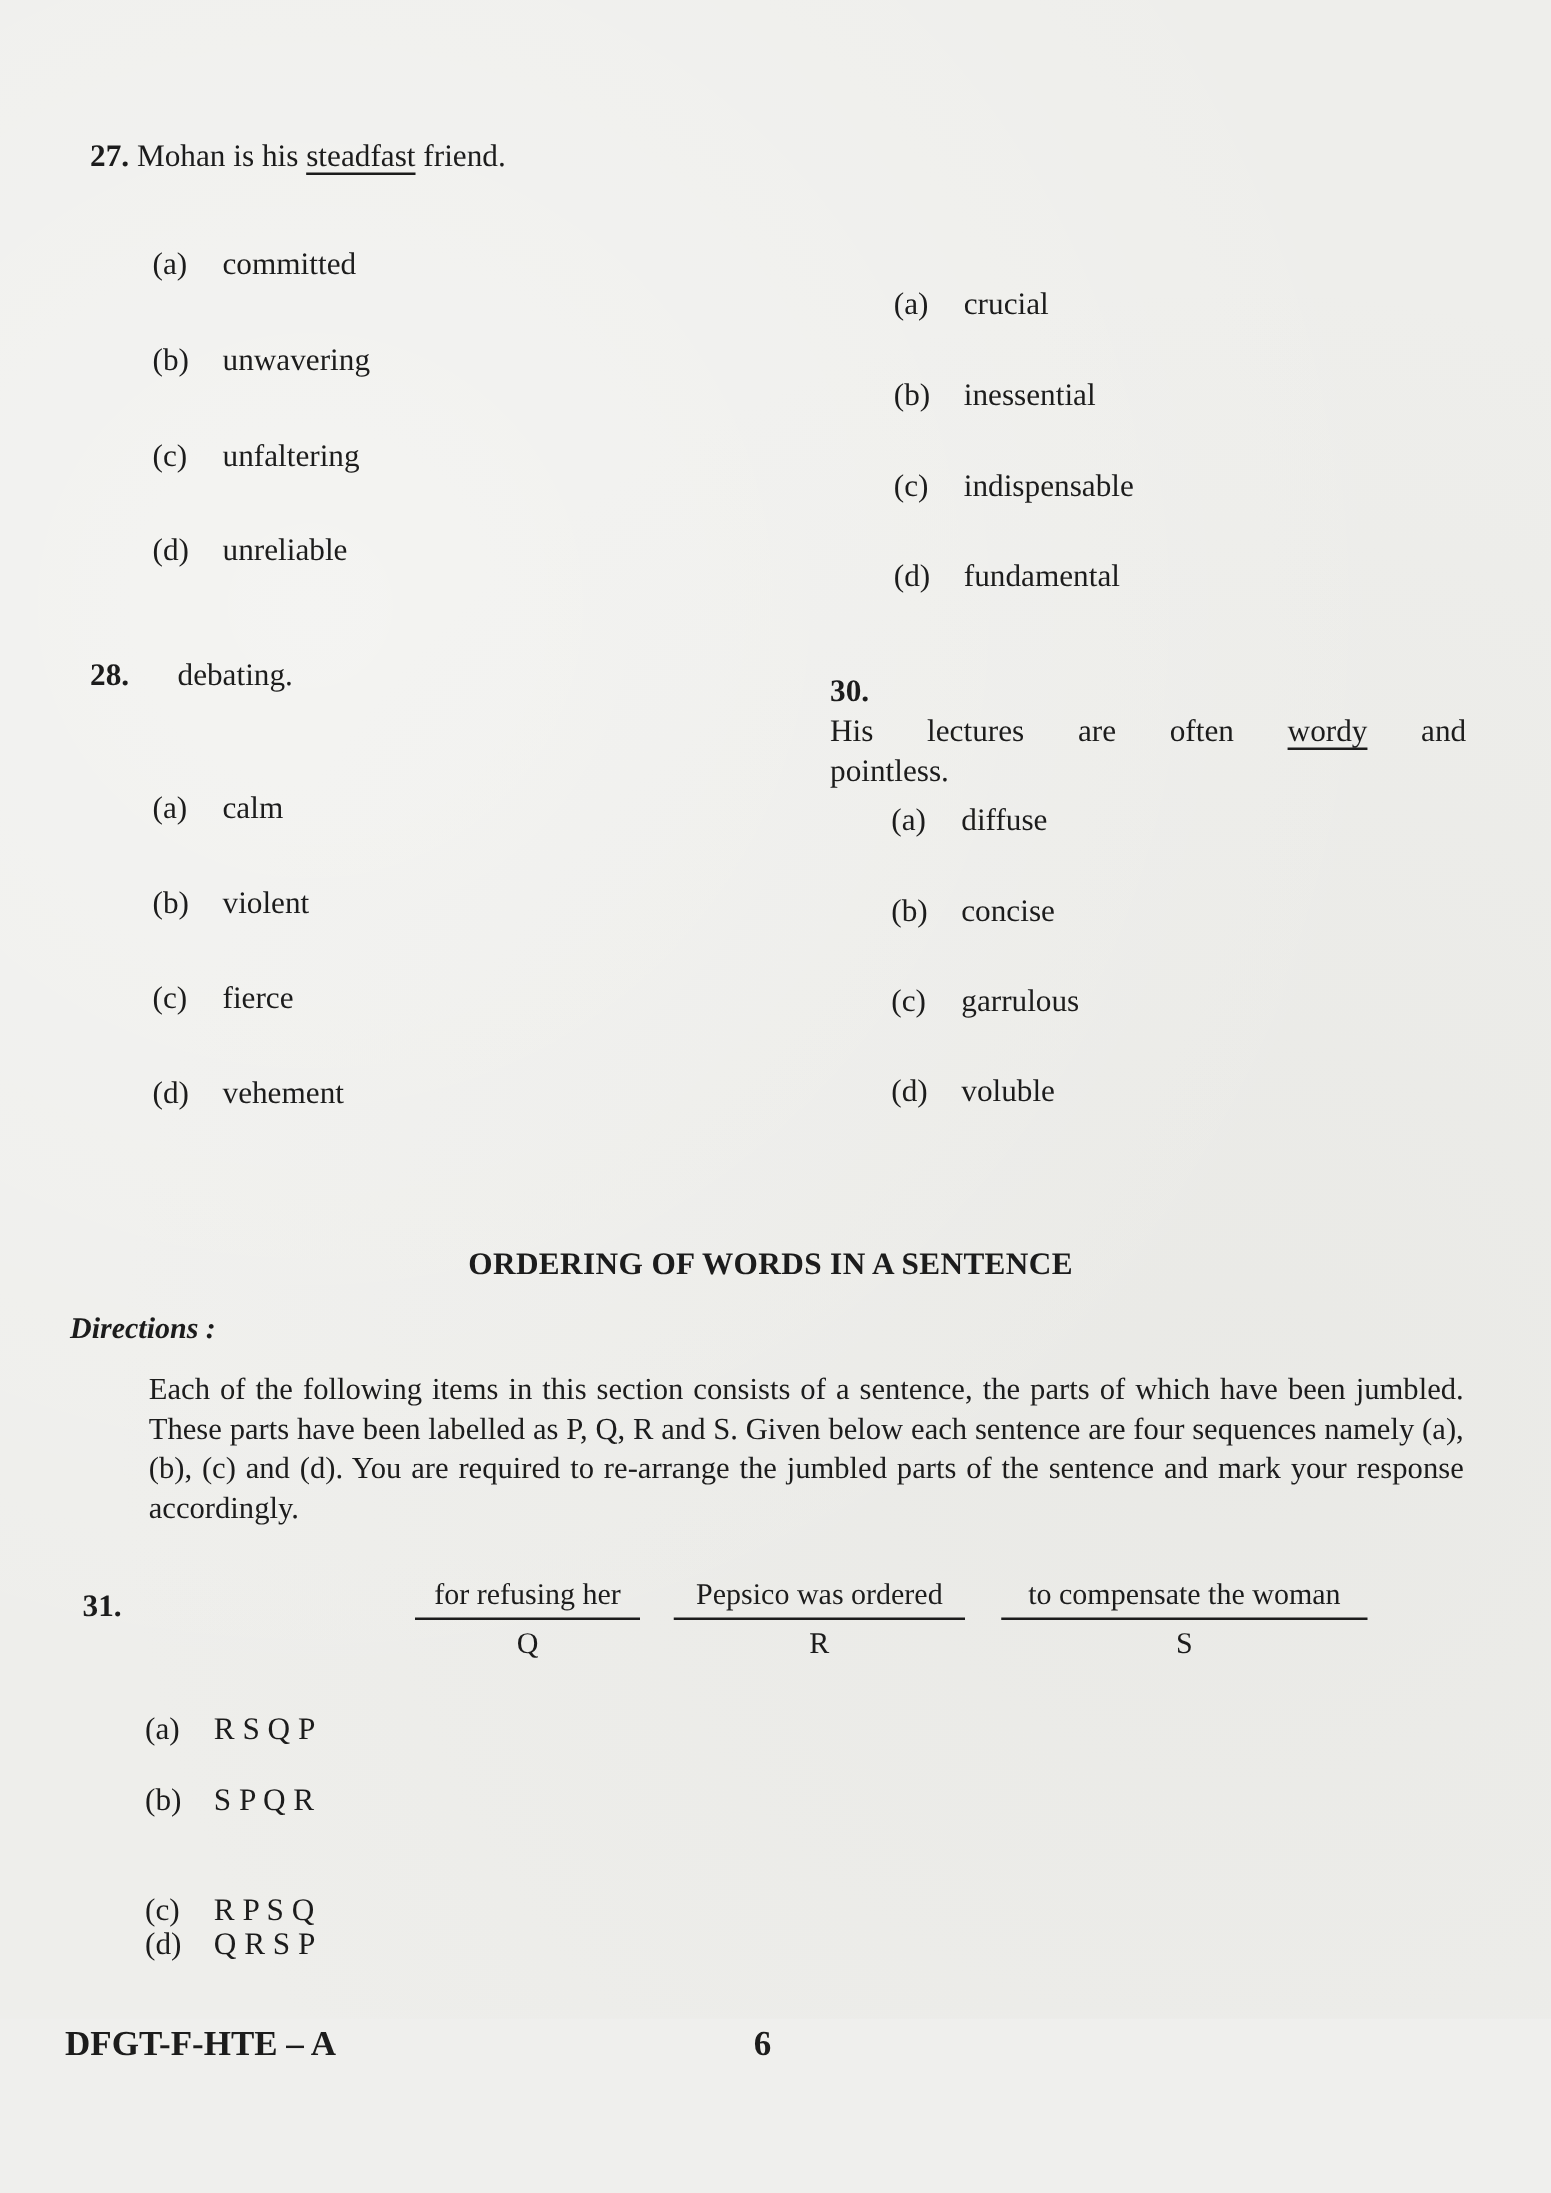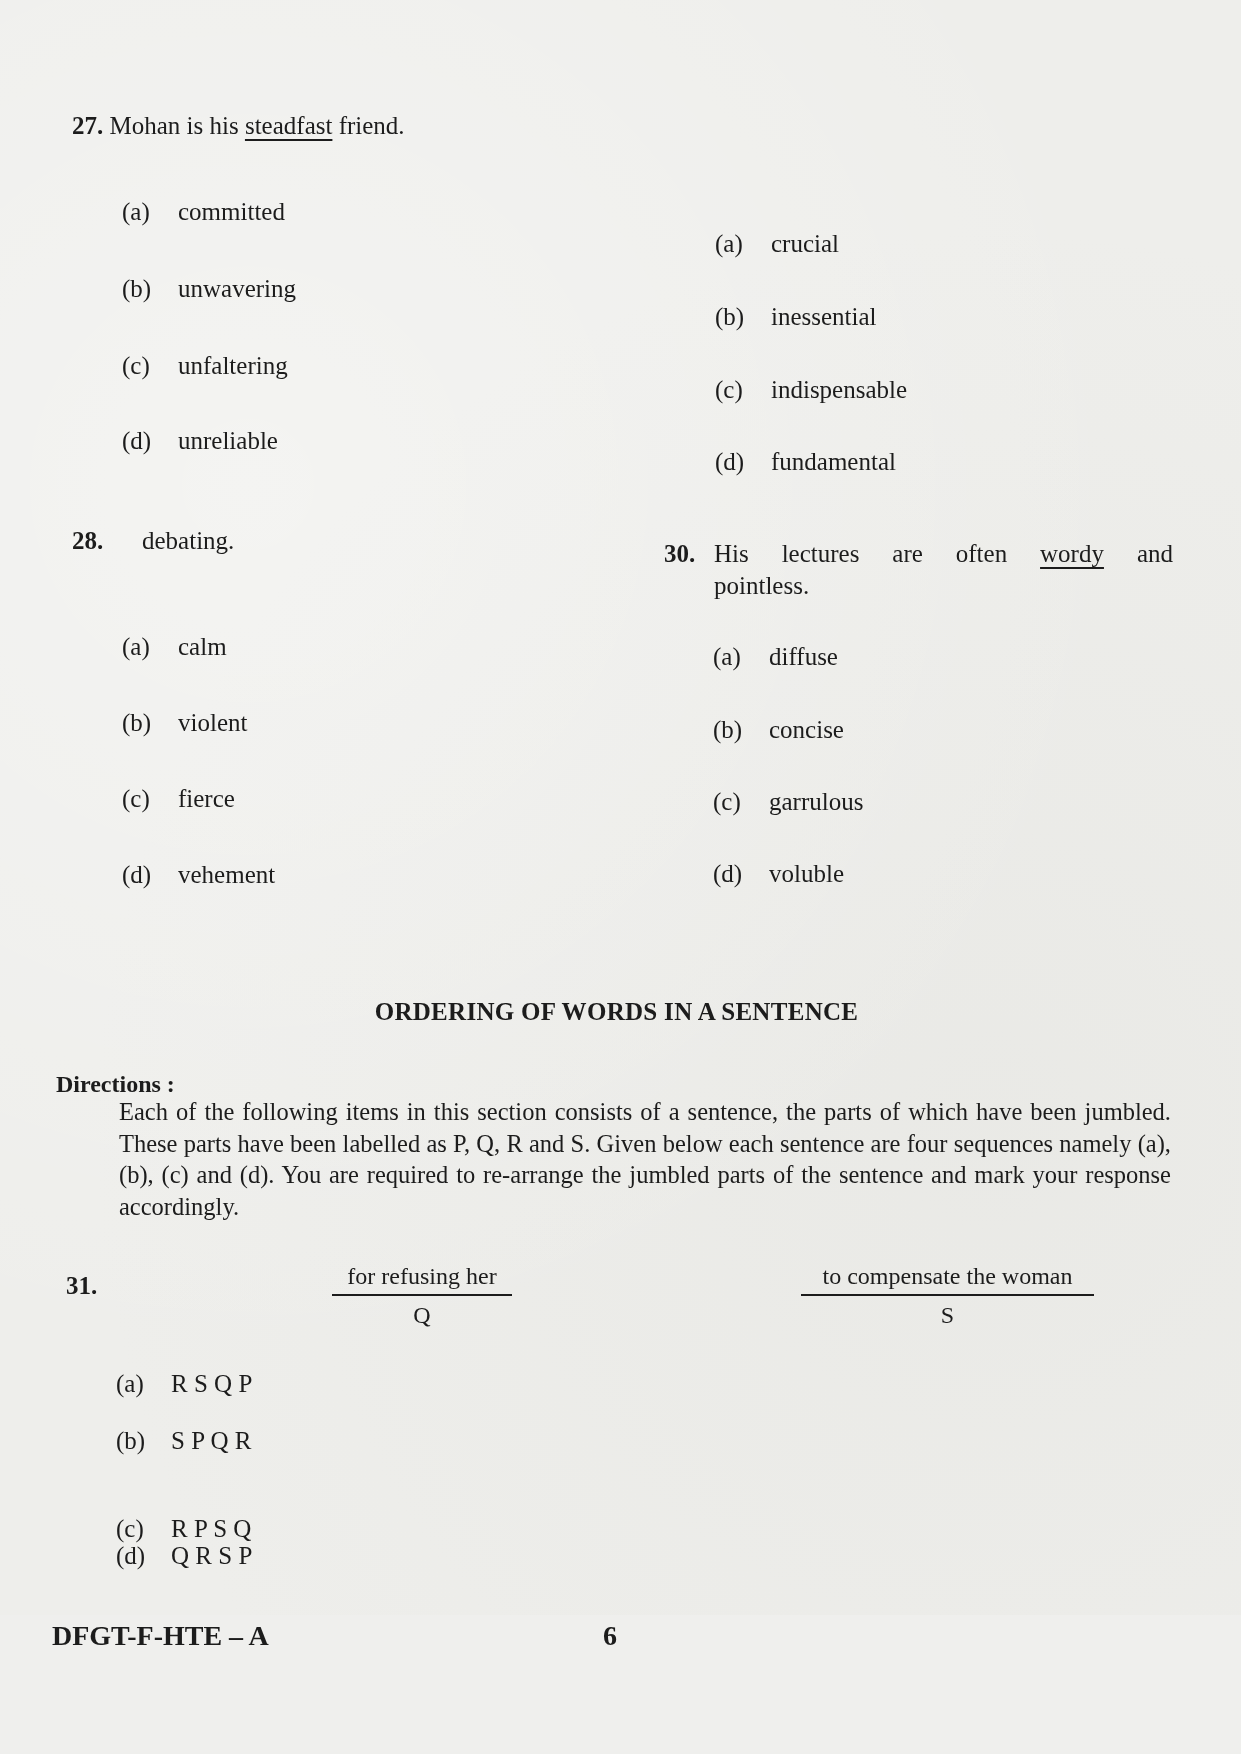--- a/index.html
+++ b/index.html
@@ -17,21 +17,21 @@
       #eeeeeb;
   }
   .abs { position: absolute; }
   .qtext { font-size: 25px; line-height: 32px; }
   .qnum { font-weight: bold; }
   .u { text-decoration: underline; text-decoration-thickness: 2px; text-underline-offset: 5px; }
   .opt { position: absolute; font-size: 25px; white-space: nowrap; }
   .opt .lbl { display: inline-block; width: 56px; }
   .just { text-align: justify; text-align-last: justify; }
   .section-title { font-weight: bold; font-size: 25px; letter-spacing: 0.3px; }
-  .directions-label { font-weight: bold; font-size: 24px; margin-top: 21px; }
+  .directions-label { font-weight: bold; font-style: italic; font-size: 24px; }
   .directions { font-size: 24.5px; line-height: 31.5px; text-align: justify; }
   .part { position: absolute; text-align: center; font-size: 24px; }
   .part .ptext { display: block; border-bottom: 2px solid #1c1c1c; padding-bottom: 4px; white-space: nowrap; }
   .part .plabel { display: block; margin-top: 6px; font-size: 24px; }
   .footer { font-weight: bold; font-size: 28px; }
 </style>
 </head>
 <body>
 
 <div class="page">
@@ -57,21 +57,21 @@
   <div class="opt" style="left:122px; top:709px;"><span class="lbl">(b)</span><span>violent</span></div>
   <div class="opt" style="left:122px; top:785px;"><span class="lbl">(c)</span><span>fierce</span></div>
   <div class="opt" style="left:122px; top:861px;"><span class="lbl">(d)</span><span>vehement</span></div>
 
   <div class="opt" style="left:715px; top:230px;"><span class="lbl">(a)</span><span>crucial</span></div>
   <div class="opt" style="left:715px; top:303px;"><span class="lbl">(b)</span><span>inessential</span></div>
   <div class="opt" style="left:715px; top:376px;"><span class="lbl">(c)</span><span>indispensable</span></div>
   <div class="opt" style="left:715px; top:448px;"><span class="lbl">(d)</span><span>fundamental</span></div>
 
   <div class="abs qtext" style="left:664px; top:538px; width:509px;">
-    <div style="display:flex;">
+    <div style="display:flex;flex-direction:column;">
       <span class="qnum" style="width:50px;">30.</span>
       <div style="flex:1;">
         <div class="just"><span>His lectures are often </span><span class="u">wordy</span><span> and</span></div>
         <div>pointless.</div>
       </div>
     </div>
   </div>
   <div class="opt" style="left:713px; top:643px;"><span class="lbl">(a)</span><span>diffuse</span></div>
   <div class="opt" style="left:713px; top:716px;"><span class="lbl">(b)</span><span>concise</span></div>
   <div class="opt" style="left:713px; top:788px;"><span class="lbl">(c)</span><span>garrulous</span></div>
@@ -82,20 +82,24 @@
   <div class="abs directions-label" style="left:56px; top:1050px;">Directions :</div>
 
   <div class="abs directions" style="left:119px; top:1096px; width:1052px;">Each of the following items in this section consists of a sentence, the parts of which have been jumbled. These parts have been labelled as P, Q, R and S. Given below each sentence are four sequences namely (a), (b), (c) and (d). You are required to re-arrange the jumbled parts of the sentence and mark your response accordingly.</div>
 
   <div class="abs qtext qnum" style="left:66px; top:1270px;">31.</div>
 
   <div class="part" style="left:332px; top:1263px; width:180px;">
     <span class="ptext">for refusing her</span>
     <span class="plabel">Q</span>
   </div>
+  <div class="part" style="left:539px; top:1263px; width:233px;">
+    <span class="ptext">Pepsico was ordered</span>
+    <span class="plabel">R</span>
+  </div>
   <div class="part" style="left:801px; top:1263px; width:293px;">
     <span class="ptext">to compensate the woman</span>
     <span class="plabel">S</span>
   </div>
 
   <div class="opt" style="left:116px; top:1370px;"><span class="lbl" style="width:55px;">(a)</span><span>R S Q P</span></div>
   <div class="opt" style="left:116px; top:1427px;"><span class="lbl" style="width:55px;">(b)</span><span>S P Q R</span></div>
   <div class="opt" style="left:116px; top:1502px;margin-top:13px;"><span class="lbl" style="width:55px;">(c)</span><span>R P S Q</span></div>
   <div class="opt" style="left:116px; top:1542px;"><span class="lbl" style="width:55px;">(d)</span><span>Q R S P</span></div>
 

